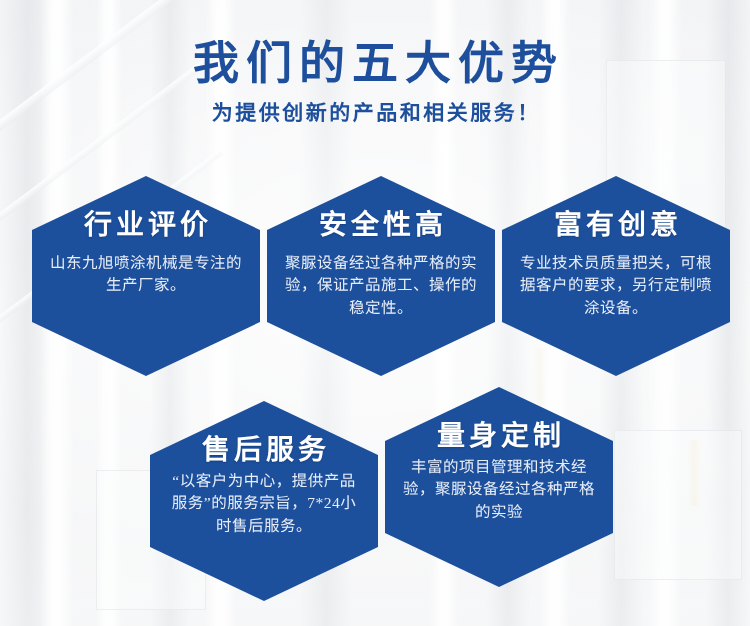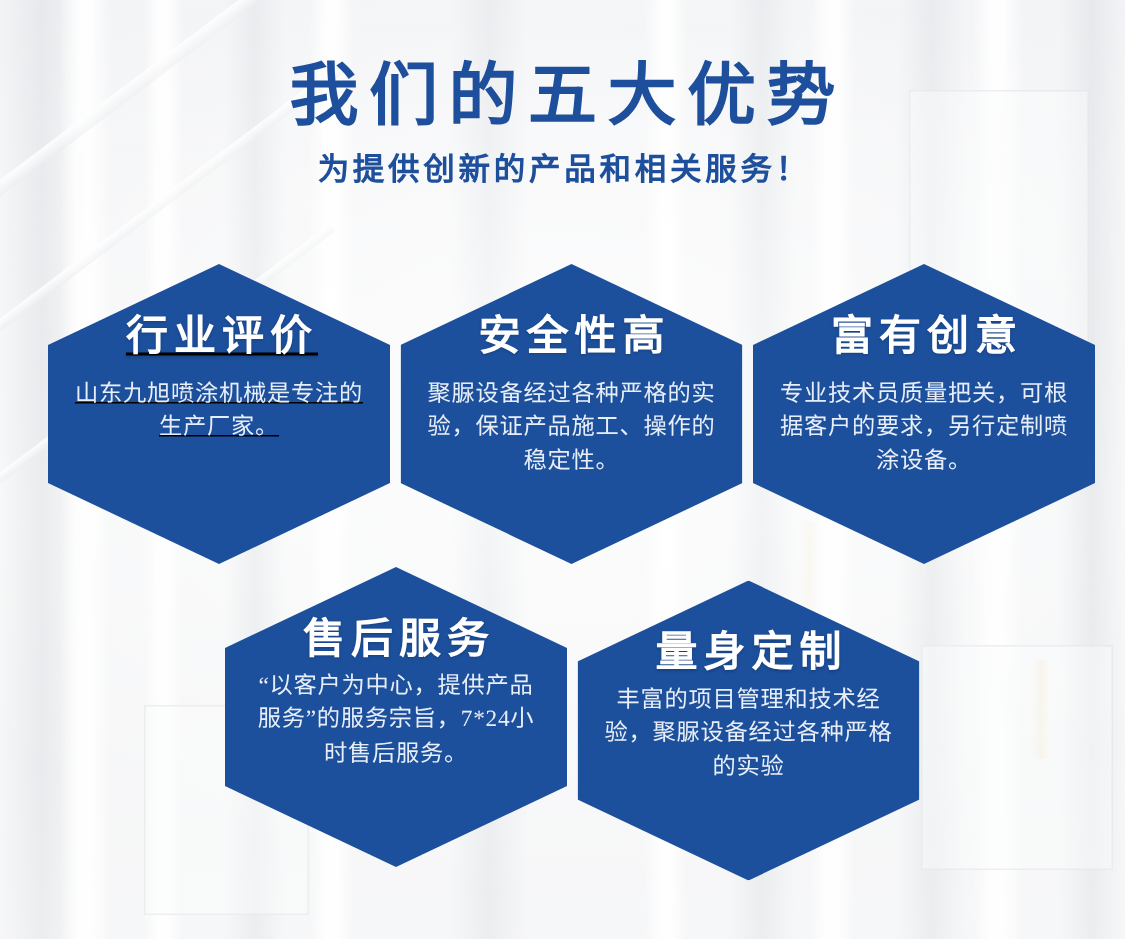--- a/index.html
+++ b/index.html
@@ -113,24 +113,24 @@
     margin-top:11px;
     font-size:15.5px;
     line-height:1.45;
     color:#e8eef8;
     letter-spacing:.5px;
     max-width:196px;
   }
   .hex.row2 .hex-body { margin-top:4px; }
 
   
-  #hex-1 { left:32px;  top:176px;text-decoration:underline; }
+  #hex-1 { left:32px;  top:176px; }
   #hex-2 { left:267px; top:176px; }
   #hex-3 { left:502px; top:176px; }
-  #hex-4 { left:150px; top:378px; }
+  #hex-4 { left:150px; top:401px; }
   #hex-5 { left:385px; top:387px;align-items:center; }
 </style>
 </head>
 <body>
 
 <div id="bg-photo">
   <div class="shade" style="left:0px;   width:56px;"></div>
   <div class="col" style="left:40px;  width:34px;"></div>
   <div class="col" style="left:96px;  width:26px;"></div>
   <div class="shade" style="left:150px; width:40px;"></div>

